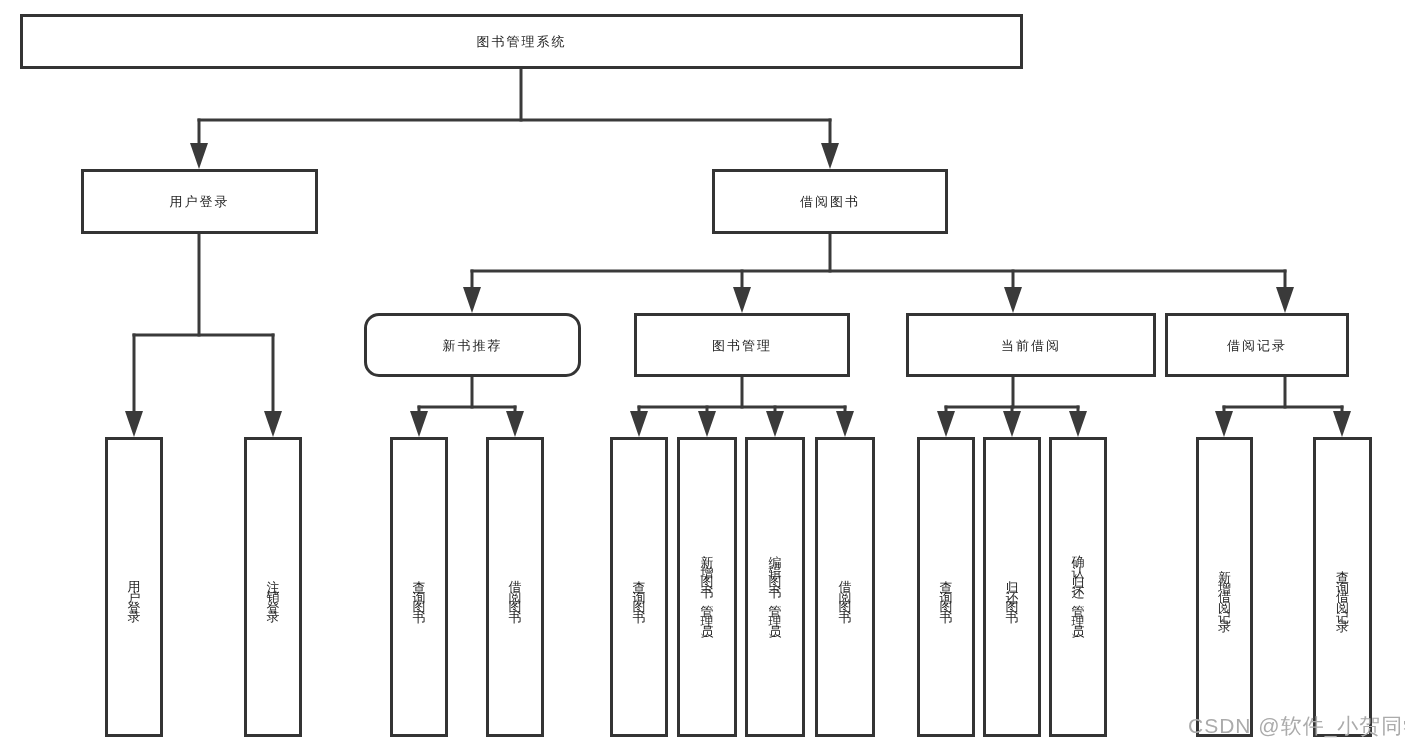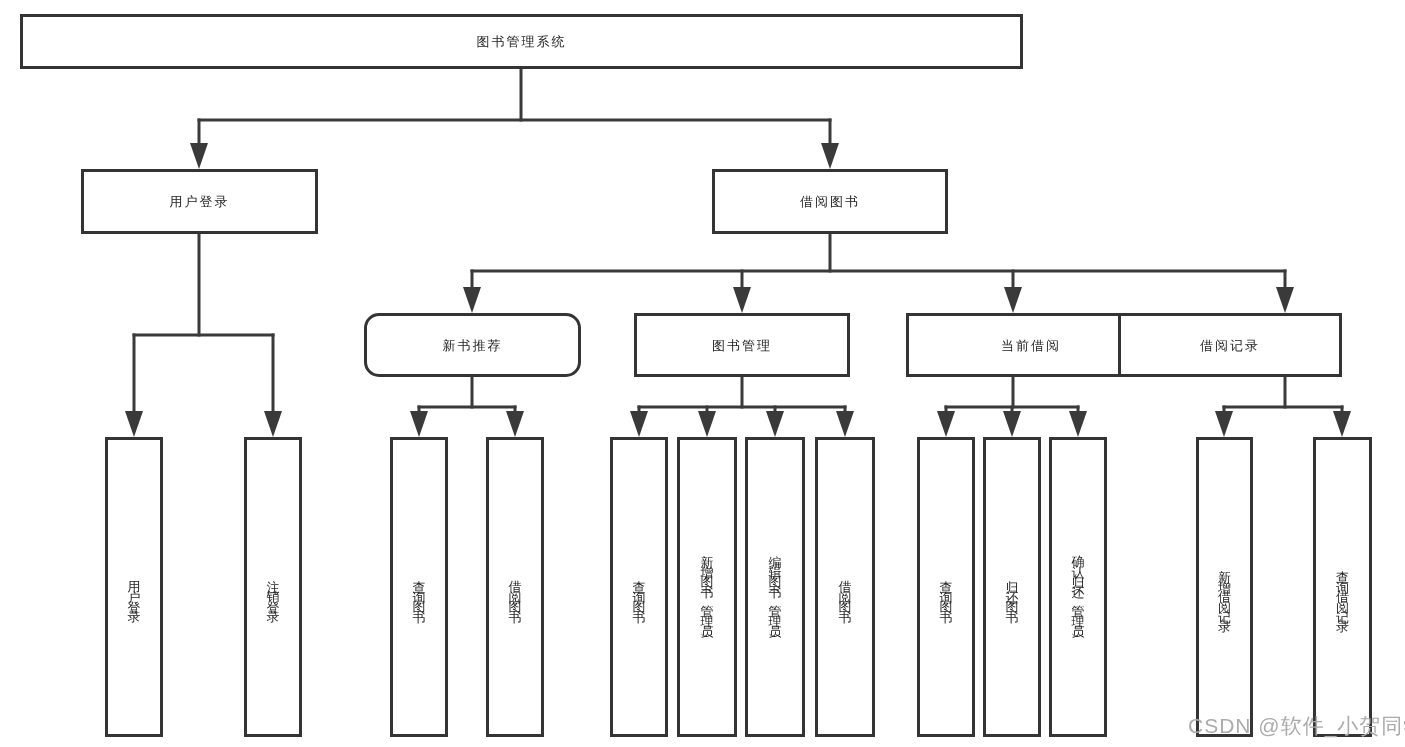--- a/index.html
+++ b/index.html
@@ -107,21 +107,21 @@
     </svg>
 
   <div class="node" style="left:20px; top:14px; width:1003px; height:55px;">图书管理系统</div>
 
   <div class="node" style="left:81px; top:169px; width:237px; height:65px;">用户登录</div>
   <div class="node" style="left:712px; top:169px; width:236px; height:65px;">借阅图书</div>
 
   <div class="node" style="left:364px; top:313px; width:217px; height:64px;border-radius:15px;">新书推荐</div>
   <div class="node" style="left:634px; top:313px; width:216px; height:64px;">图书管理</div>
   <div class="node" style="left:906px; top:313px; width:250px; height:64px;">当前借阅</div>
-  <div class="node" style="left:1118px; top:313px; width:224px; height:64px;">借阅记录</div>
+  <div class="node" style="left:1165px; top:313px; width:184px; height:64px;">借阅记录</div>
 
   <div class="node vnode" style="left:105px; top:437px; width:58px; height:300px;">用户登录</div>
   <div class="node vnode" style="left:244px; top:437px; width:58px; height:300px;">注销登录</div>
 
   <div class="node vnode" style="left:390px; top:437px; width:58px; height:300px;">查询图书</div>
   <div class="node vnode" style="left:486px; top:437px; width:58px; height:300px;">借阅图书</div>
 
   <div class="node vnode" style="left:610px; top:437px; width:58px; height:300px;">查询图书</div>
   <div class="node vnode" style="left:677px; top:437px; width:60px; height:300px;">新增图书（管理员）</div>
   <div class="node vnode" style="left:745px; top:437px; width:60px; height:300px;">编辑图书（管理员）</div>

